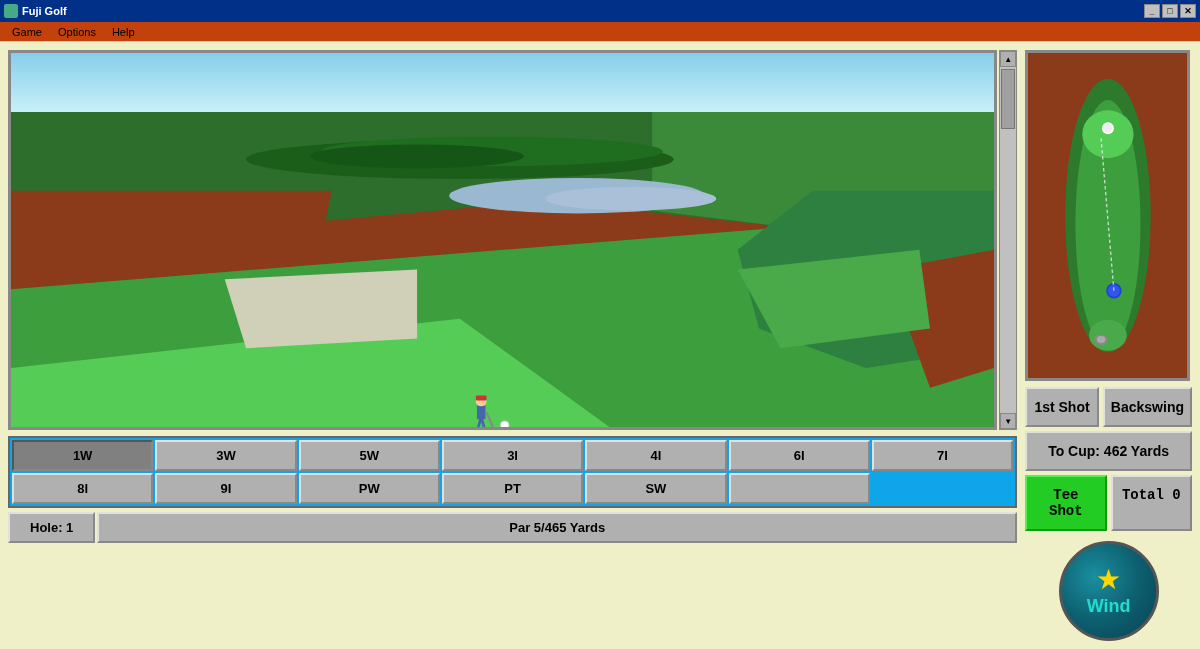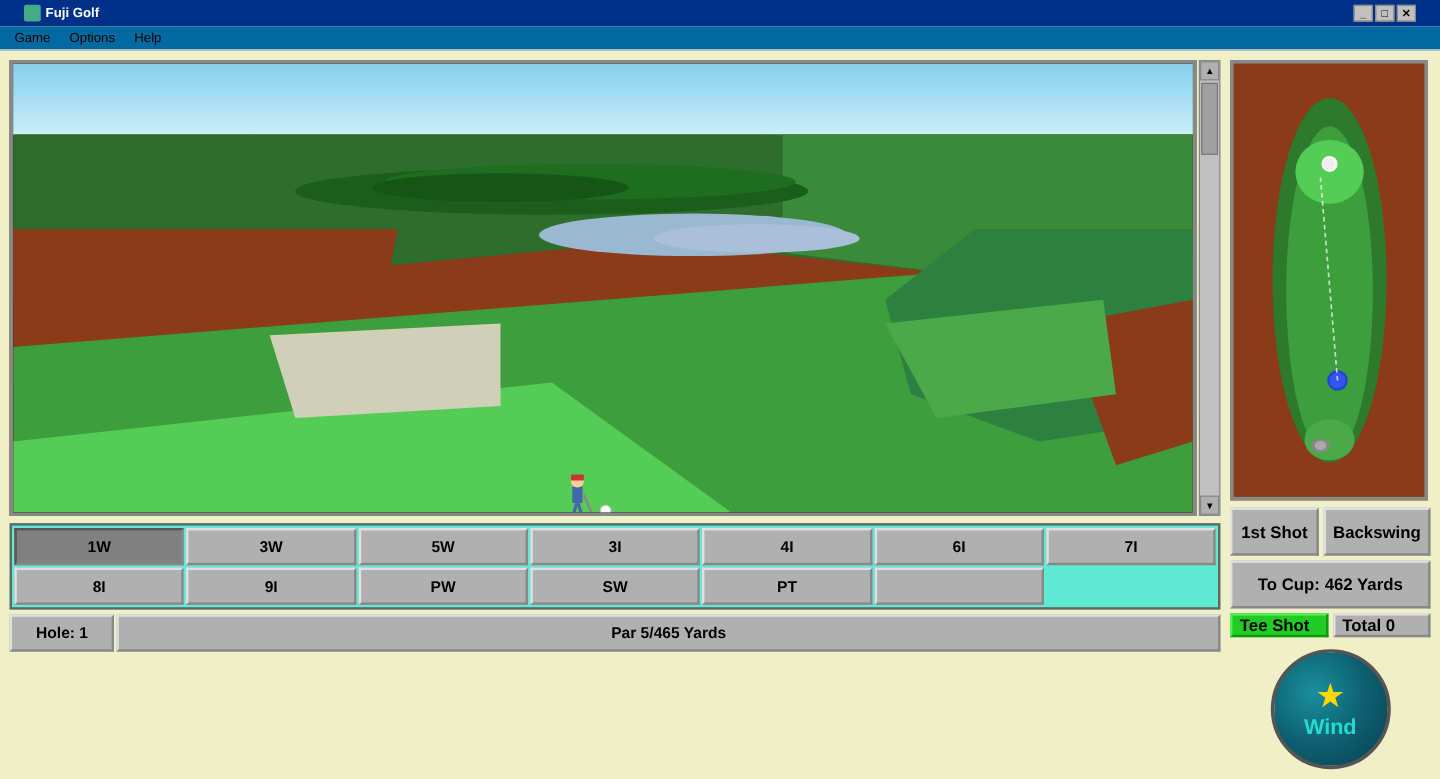--- a/index.html
+++ b/index.html
@@ -12,21 +12,21 @@
       user-select: none;
     }
 
     
     #title-bar {
       width: 100%;
       height: 22px;
       background: #003087;
       display: flex;
       align-items: center;
-      padding: 0 20px;
+      padding: 0 4px;
       color: white;
       font-size: 11px;
       font-weight: bold;
     }
     #title-bar-icon {
       width: 14px;
       height: 14px;
       background: #4a8;
       border-radius: 2px;
       margin-right: 4px;
@@ -47,21 +47,21 @@
       align-items: center;
       justify-content: center;
       cursor: pointer;
       color: #000;
     }
 
     
     #menu-bar {
       width: 100%;
       height: 20px;
-      background: #0369a1;
+      background: #c2410c;
       display: flex;
       align-items: center;
       padding: 0 4px;
       font-size: 11px;
       border-bottom: 1px solid #ccc;
     }
     .menu-item {
       padding: 0 8px;
       cursor: pointer;
     }
@@ -108,21 +108,21 @@
       display: flex;
       flex-direction: column;
       gap: 4px;
     }
 
     
     #club-grid {
       display: grid;
       grid-template-columns: repeat(7, 1fr);
       gap: 2px;
-      background: #5eead4;
+      background: #0ea5e9;
       border: 2px solid #666;
       padding: 2px;
     }
 
     .club-btn {
       background: #b0b0b0;
       border: 2px solid #888;
       border-top-color: #e0e0e0;
       border-left-color: #e0e0e0;
       padding: 6px 2px;
@@ -198,25 +198,26 @@
     }
 
     
     #tee-row {
       display: flex;
       gap: 4px;
     }
 
     .tee-btn {
       flex: 1;
-      padding: 0 6px;
-      text-align: left;
+      padding: 10px 6px;
+      text-align: center;
       font-size: 14px;
       font-weight: bold;
       cursor: pointer;
+      font-family: Liberation Mono, monospace;
     }
     #tee-shot-btn {
       background: #22cc22;
       border: 2px solid #119911;
       border-top-color: #55ee55;
       border-left-color: #55ee55;
       color: #000;
     }
     #total-btn {
       background: #b0b0b0;
@@ -429,22 +430,22 @@
         <div class="club-btn">3W</div>
         <div class="club-btn">5W</div>
         <div class="club-btn">3I</div>
         <div class="club-btn">4I</div>
         <div class="club-btn">6I</div>
 
         <div class="club-btn">7I</div>
         <div class="club-btn">8I</div>
         <div class="club-btn">9I</div>
         <div class="club-btn">PW</div>
+        <div class="club-btn">PT</div>
         <div class="club-btn">SW</div>
-        <div class="club-btn">PT</div>
         <div class="club-btn"></div>
       </div>
 
       <div id="info-bar">
         <div class="info-box" id="hole-box">Hole: 1</div>
         <div class="info-box" id="par-box">Par 5/465 Yards</div>
       </div>
     </div>
   </div>
 

